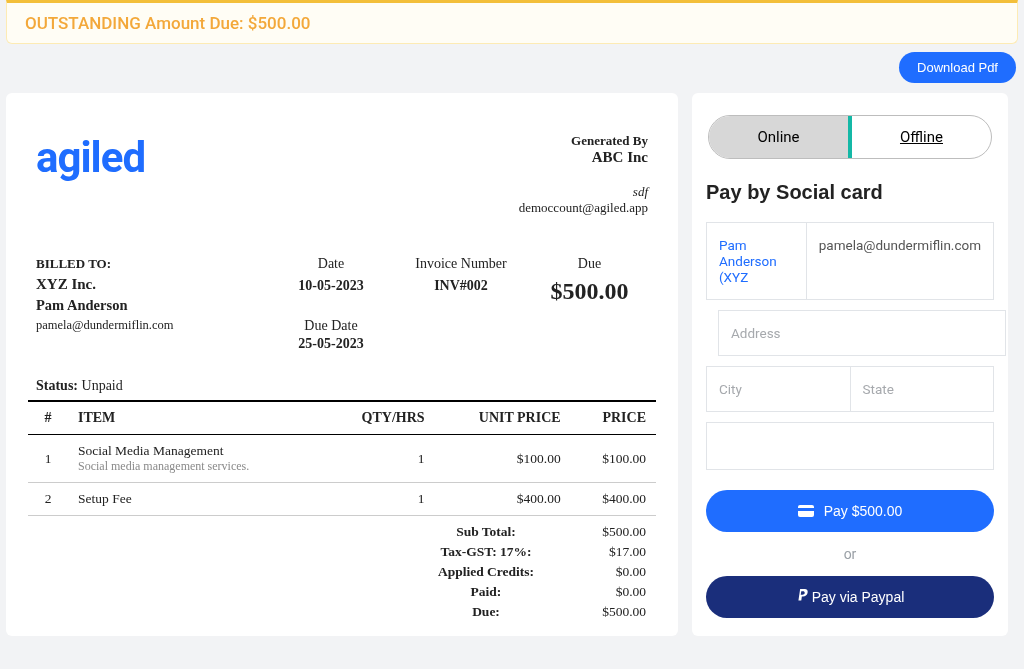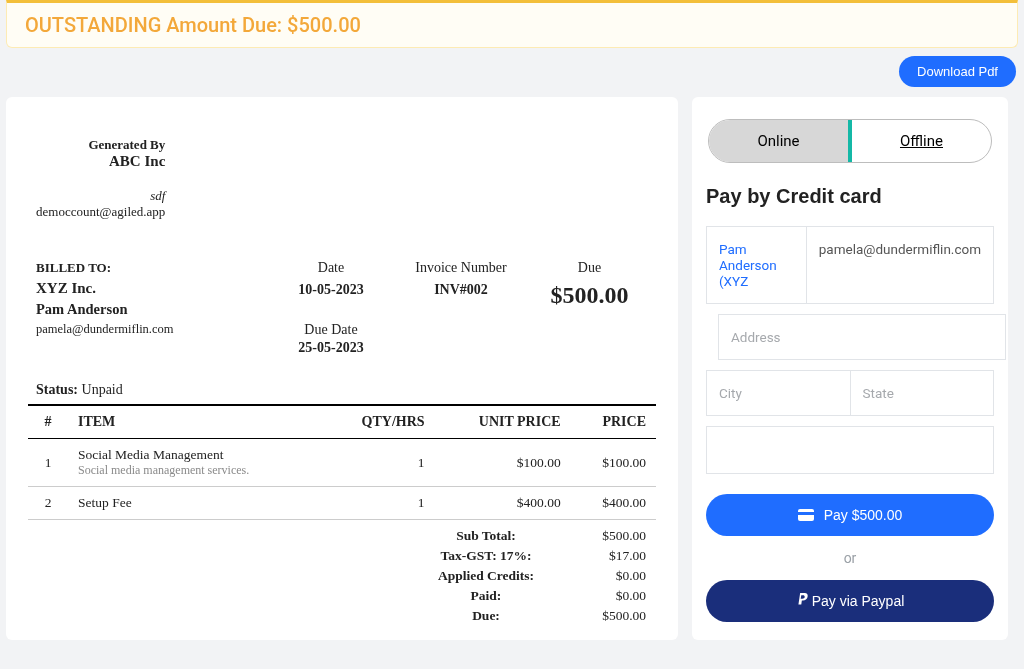--- a/index.html
+++ b/index.html
@@ -1,18 +1,18 @@
 <!DOCTYPE html>
 <html><head>
   <meta charset="utf-8">
   <style>
     * { box-sizing: border-box; margin: 0; padding: 0; }
     body { font-family: -apple-system, BlinkMacSystemFont, "Segoe UI", Roboto, Arial, sans-serif; background: #f2f3f5; width: 1024px; height: 669px; overflow: hidden; }
 
-    .banner { background: #fffdf5; border: 1px solid #fdebb4; border-top: 3px solid #f3bf3a; border-radius: 0 0 6px 6px; padding: 10px 18px; margin: 0 6px; color: #f3a83a; font-size: 20px; font-weight: 500; }
+    .banner { background: #fffdf5; border: 1px solid #fdebb4; border-top: 3px solid #f3bf3a; border-radius: 0 0 6px 6px; padding: 10px 18px; margin: 0 6px; color: #f3a83a; font-size: 17px; font-weight: 500; }
 
     .topbar { display: flex; justify-content: flex-end; padding: 8px 8px 10px; }
     .dl-btn { background: #1f6dff; color: #fff; border: none; border-radius: 18px; padding: 8px 18px; font-size: 13px; cursor: pointer; }
 
     .cols { display: flex; gap: 14px; padding: 0 6px; }
     .invoice { background: #fff; border-radius: 6px; width: 672px; padding: 40px 22px 10px 22px; font-family: "Times New Roman", Times, serif; color: #222; }
     .sidebar { background: #fff; border-radius: 6px; width: 316px; padding: 18px 14px; font-family: -apple-system, BlinkMacSystemFont, "Segoe UI", Roboto, Arial, sans-serif; }
 
     .inv-head { display: flex; justify-content: space-between; align-items: flex-start; margin-bottom: 40px; padding: 0 8px; }
     .logo { color: #1f6dff; font-family: -apple-system, BlinkMacSystemFont, "Segoe UI", Roboto, Arial, sans-serif; font-weight: 700; font-size: 42px; letter-spacing: -1px; }
@@ -83,20 +83,21 @@
 
 <div class="banner">OUTSTANDING Amount Due: $500.00</div>
 
 <div class="topbar">
   <button class="dl-btn">Download Pdf</button>
 </div>
 
 <div class="cols">
   <div class="invoice">
     <div class="inv-head">
+      <div class="logo">agiled</div>
       <div class="gen">
         <div class="lbl">Generated By</div>
         <div class="comp">ABC Inc</div>
         <div class="sub1">sdf</div>
         <div>democcount@agiled.app</div>
       </div>
     </div>
 
     <div class="inv-meta">
       <div class="bill">
@@ -183,21 +184,21 @@
     </div>
 
   </div>
 
   <div class="sidebar">
     <div class="tabs">
       <div class="tab active">Online</div>
       <div class="tab">Offline</div>
     </div>
 
-    <div class="payhdr">Pay by Credit card</div>
+    <div class="payhdr">Pay by Social card</div>
 
     <div class="fieldrow">
       <div class="field" style="color:#1f6dff">Pam Anderson (XYZ</div>
       <div class="field">pamela@dundermiflin.com</div>
     </div>
     <div class="field single placeholder" style="margin-bottom:10px;margin-left:12px;">Address</div>
     <div class="fieldrow">
       <div class="field placeholder">City</div>
       <div class="field placeholder">State</div>
     </div>

